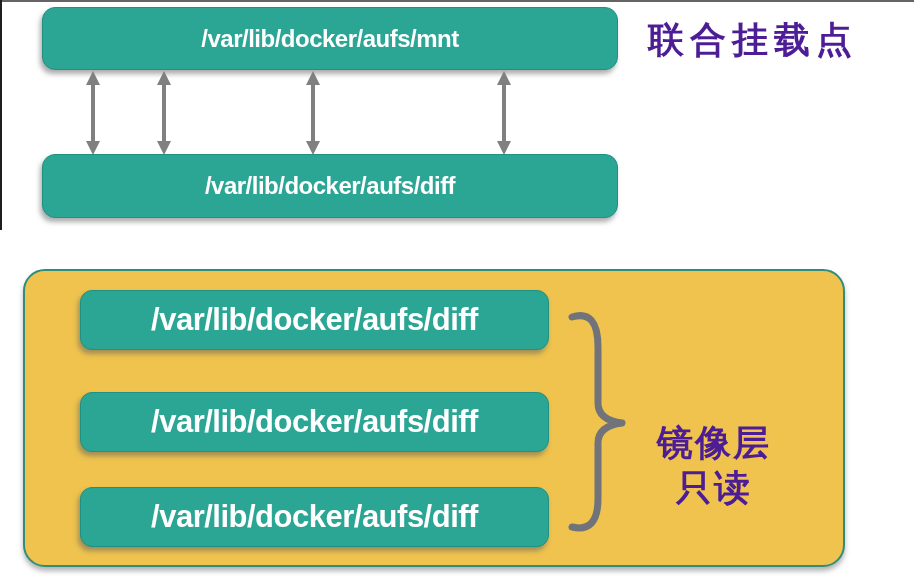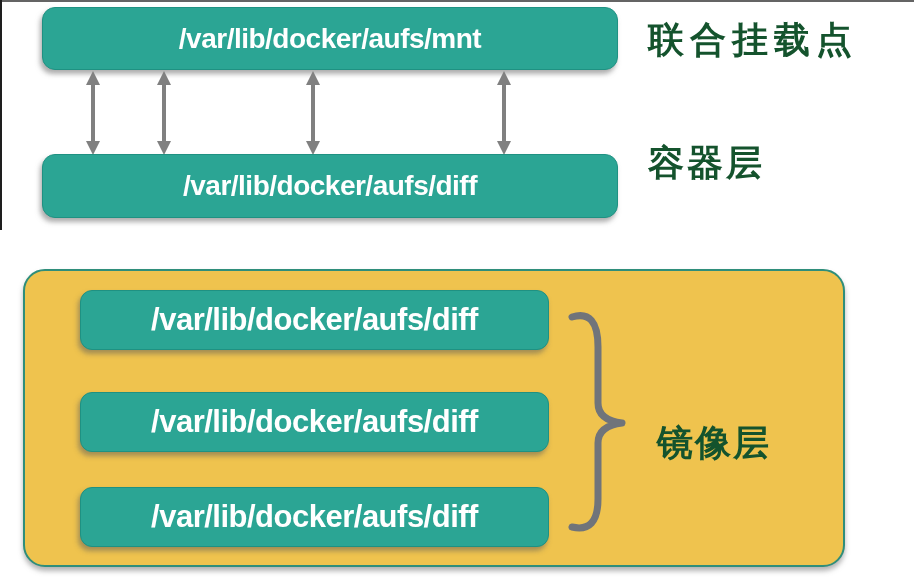--- a/index.html
+++ b/index.html
@@ -9,21 +9,21 @@
   }
   .edge-top{position:absolute;left:0;top:0;width:914px;height:2px;background:#646464;}
   .edge-left{position:absolute;left:0;top:0;width:2px;height:230px;background:#1e1e1e;}
 
   .tealbox{
     position:absolute;background:#2BA594;border:1px solid #1f9182;border-radius:13px;
     box-shadow:-2px 4px 5px rgba(105,105,105,0.55);
     display:flex;align-items:center;justify-content:center;
   }
   .pathtext{
-    color:#ffffff;font-weight:bold;font-size:28px;letter-spacing:-0.5px;white-space:nowrap;
+    color:#ffffff;font-weight:bold;font-size:24px;letter-spacing:-0.5px;white-space:nowrap;
   }
   .box-mnt{left:42px;top:7px;width:574px;height:61px;}
   .box-diff{left:42px;top:154px;width:574px;height:62px;}
 
   .arrow{position:absolute;top:71px;width:20px;height:84px;}
 
   .yellowbox{
     position:absolute;left:23px;top:269px;width:822px;height:298px;
     background:#EFC34E;border:2px solid #2F8E7B;border-radius:22px;
     box-shadow:0 4px 5px rgba(105,105,105,0.5);
@@ -34,21 +34,21 @@
     background:#2BA594;border:1px solid #1f9182;border-radius:12px;
     box-shadow:-2px 4px 5px rgba(90,90,90,0.5);
     display:flex;align-items:center;justify-content:center;
   }
   .tealbox-sm .pathtext{font-size:31px;}
   .sm-1{top:19px;} .sm-2{top:121px;} .sm-3{top:216px;}
 
   .brace{position:absolute;left:558px;top:303px;}
 
   .cn{
-    position:absolute;color:#14532d;font-weight:600;white-space:nowrap;
+    position:absolute;color:#4c1d95;font-weight:600;white-space:nowrap;
   }
   .label-mnt{left:648px;top:16px;font-size:36px;letter-spacing:6px;}
   .label-container{left:648px;top:141px;font-size:36px;letter-spacing:3px;line-height:43px;}
   .label-image{left:648px;top:376px;width:132px;font-size:36px;letter-spacing:2px;line-height:45px;text-align:center;margin-top:44px;}
 </style>
 </head>
 <body>
 
 <div id="stage">
 
@@ -78,36 +78,36 @@
   <svg class="arrow" style="left:494px" viewBox="0 0 20 84">
     <line x1="10" y1="11" x2="10" y2="73" stroke="#808080" stroke-width="4"></line>
     <polygon points="10,0 3,14 17,14" fill="#808080"></polygon>
     <polygon points="10,84 3,70 17,70" fill="#808080"></polygon>
   </svg>
 
   <div class="tealbox box-diff">
     <span class="pathtext">/var/lib/docker/aufs/diff</span>
   </div>
   <div class="cn label-container">
-    <div>容器层</div>
   </div>
 
   <div class="yellowbox">
     <div class="tealbox-sm sm-1">
       <span class="pathtext">/var/lib/docker/aufs/diff</span>
     </div>
     <div class="tealbox-sm sm-2">
       <span class="pathtext">/var/lib/docker/aufs/diff</span>
     </div>
     <div class="tealbox-sm sm-3">
       <span class="pathtext">/var/lib/docker/aufs/diff</span>
     </div>
   </div>
 
   <svg class="brace" width="72" height="234" viewBox="0 0 72 234">
     <path d="M 14 14 Q 40 6 40 44 L 40 100 Q 40 117 64 120 Q 40 123 40 140 L 40 196 Q 40 230 14 224" fill="none" stroke="#70747A" stroke-width="7" stroke-linecap="round" stroke-linejoin="round"></path>
   </svg>
 
   <div class="cn label-image">
     <div>镜像层</div>
+    <div>只读</div>
   </div>
 
 </div>
 
 </body></html>

